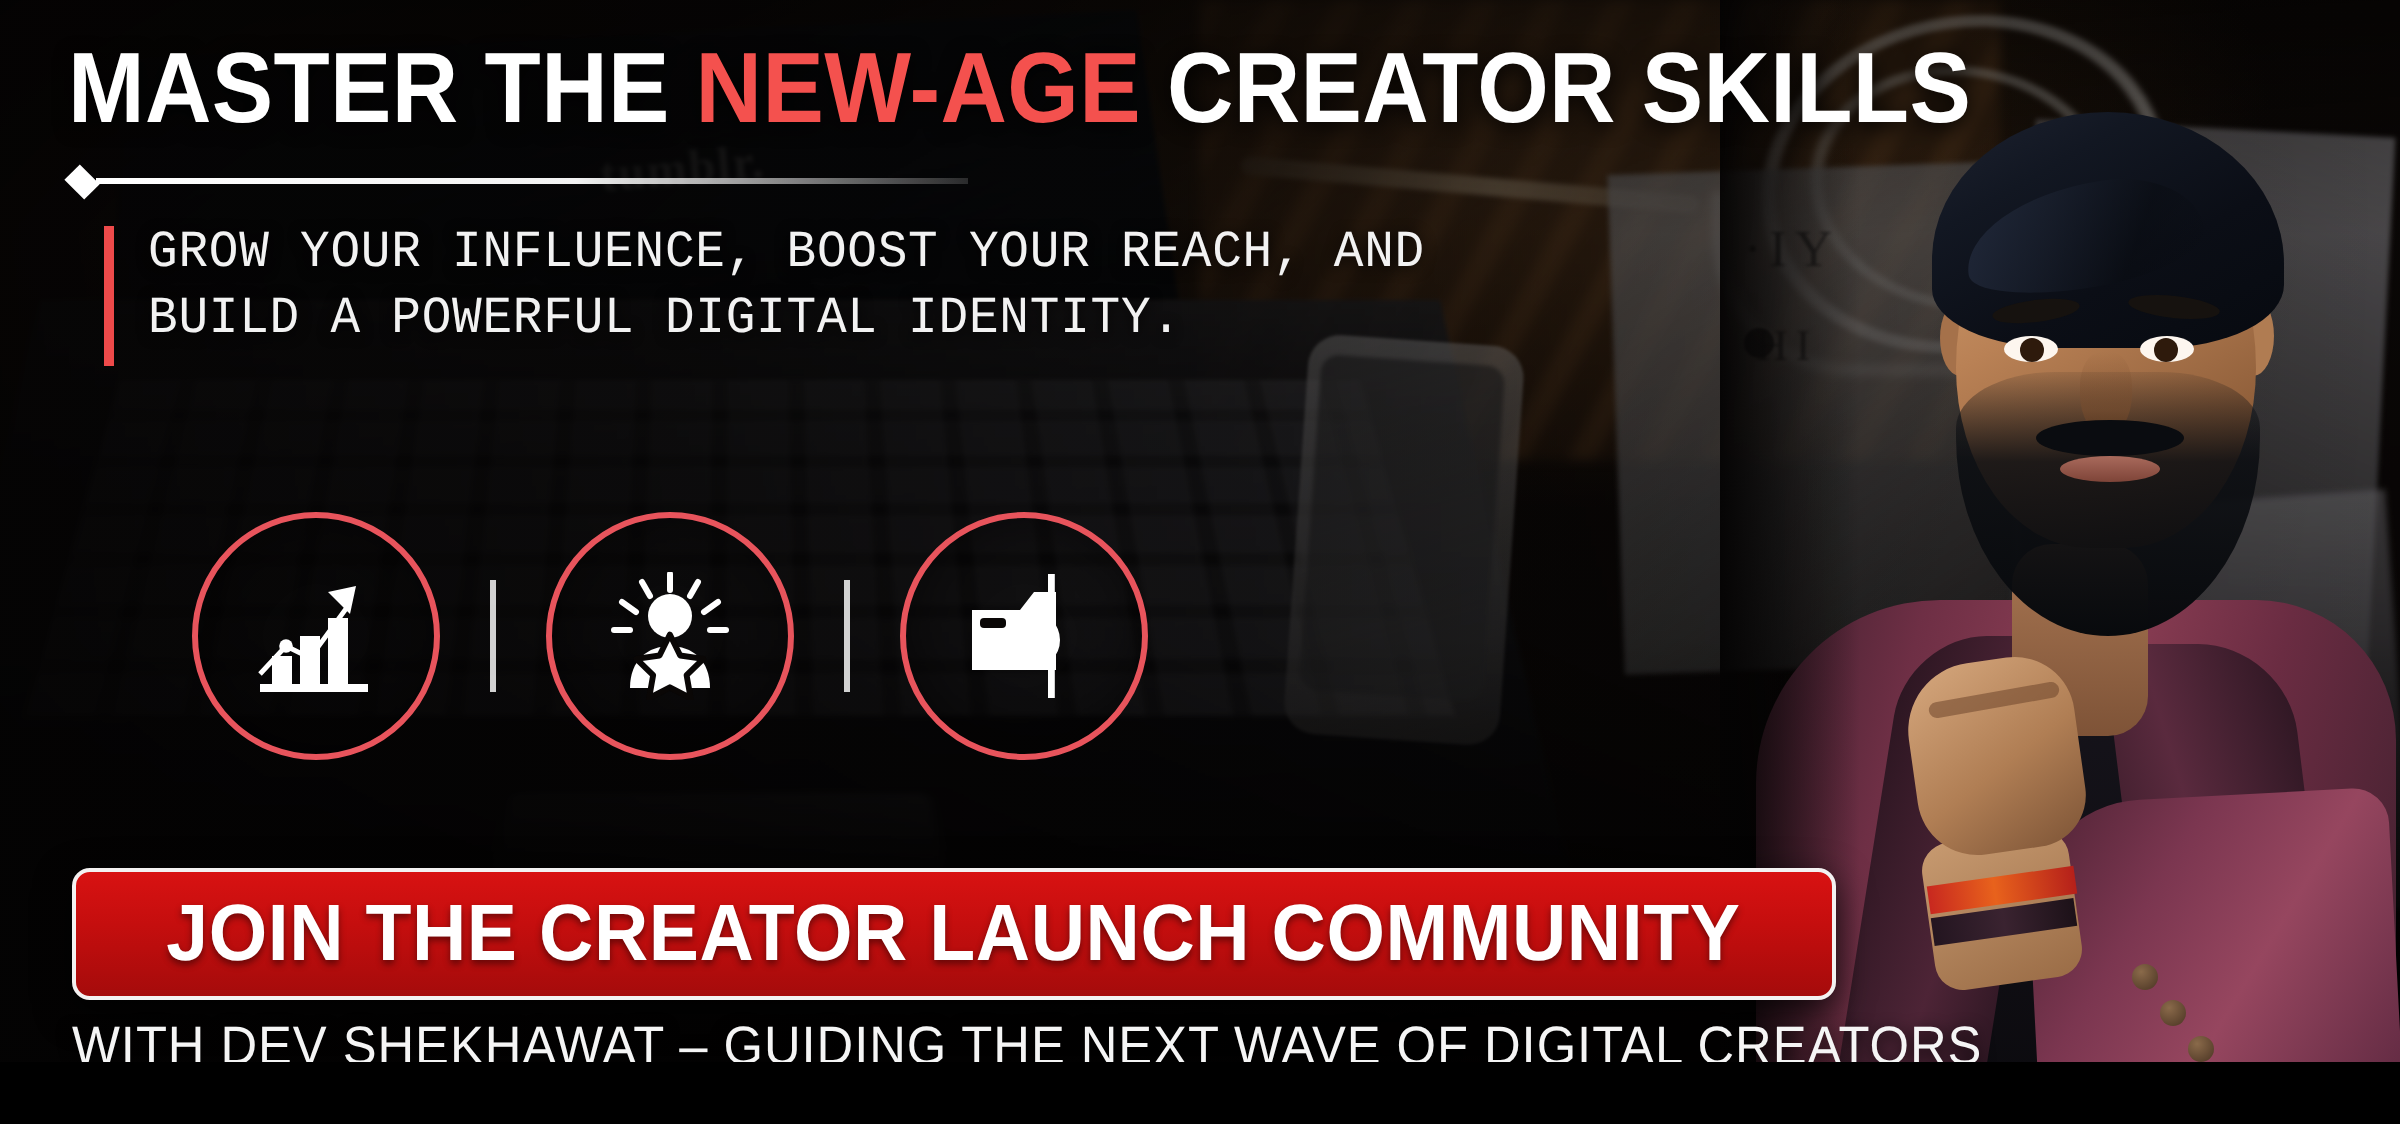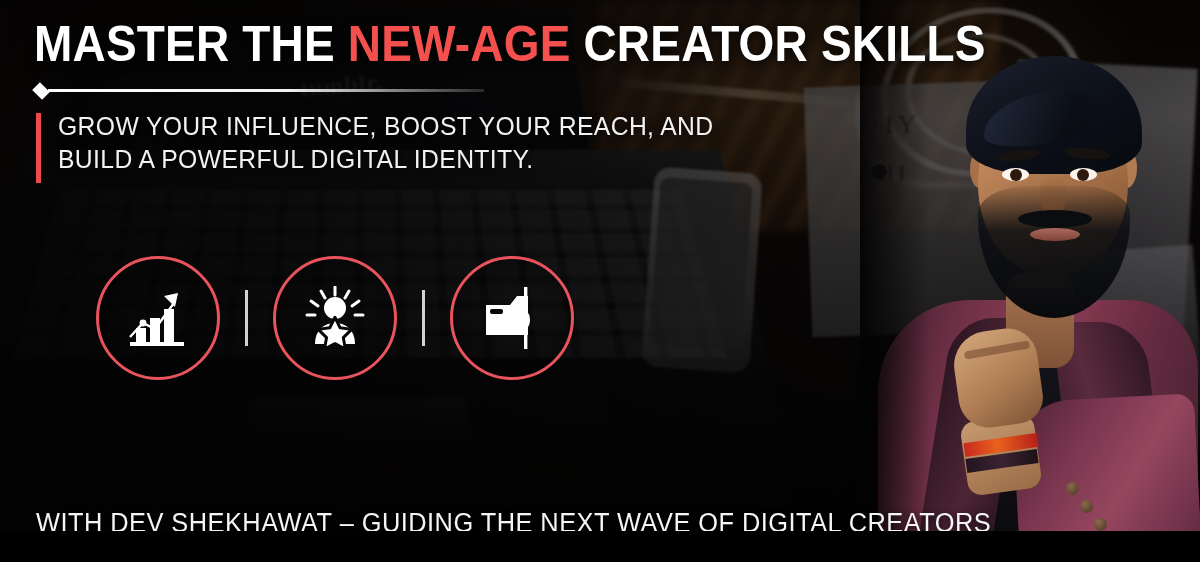--- a/index.html
+++ b/index.html
@@ -350,21 +350,21 @@
     position: absolute; left: 14px; top: 5px; width: 436px; height: 3px;
     background: linear-gradient(90deg, #ffffff 0%, #f2f2f2 55%, rgba(255,255,255,0.15) 100%);
   }
   .divider .d-diamond {
     position: absolute; left: 0; top: 0; width: 14px; height: 14px;
     background: #ffffff;
     transform: rotate(45deg) scale(1, 0.78);
   }
 
   
-  .subhead-wrap { position: absolute; left: 36px; top: 110px; width: 760px; }
+  .subhead-wrap { position: absolute; left: 52px; top: 110px; width: 760px; font-family: Liberation Mono, monospace; }
   .subhead-bar {
     position: absolute; left: 0; top: 3px; width: 5px; height: 70px;
     background: #ee4a4a;
   }
   .subhead {
     margin-left: 22px;
     font-size: 26px;
     font-weight: 400;
     letter-spacing: 0.4px;
     color: #f2f2f2;
@@ -559,16 +559,19 @@
           <rect x="10" y="22" width="13" height="5" rx="2" fill="#0a0706"></rect>
           <circle cx="36" cy="33" r="12" fill="none" stroke="#ffffff" stroke-width="4"></circle>
           <circle cx="36" cy="33" r="6" fill="#ffffff"></circle>
           <rect x="44" y="0" width="3.4" height="62" fill="#ffffff"></rect>
         </svg>
       </span>
     </div>
 
   </div>
 
+  <div class="cta">
+    <span class="cta-label">JOIN THE CREATOR LAUNCH COMMUNITY</span>
+  </div>
 
   <div class="footer">WITH DEV SHEKHAWAT – GUIDING THE NEXT WAVE OF DIGITAL CREATORS</div>
 
 </div>
 
 </body></html>

